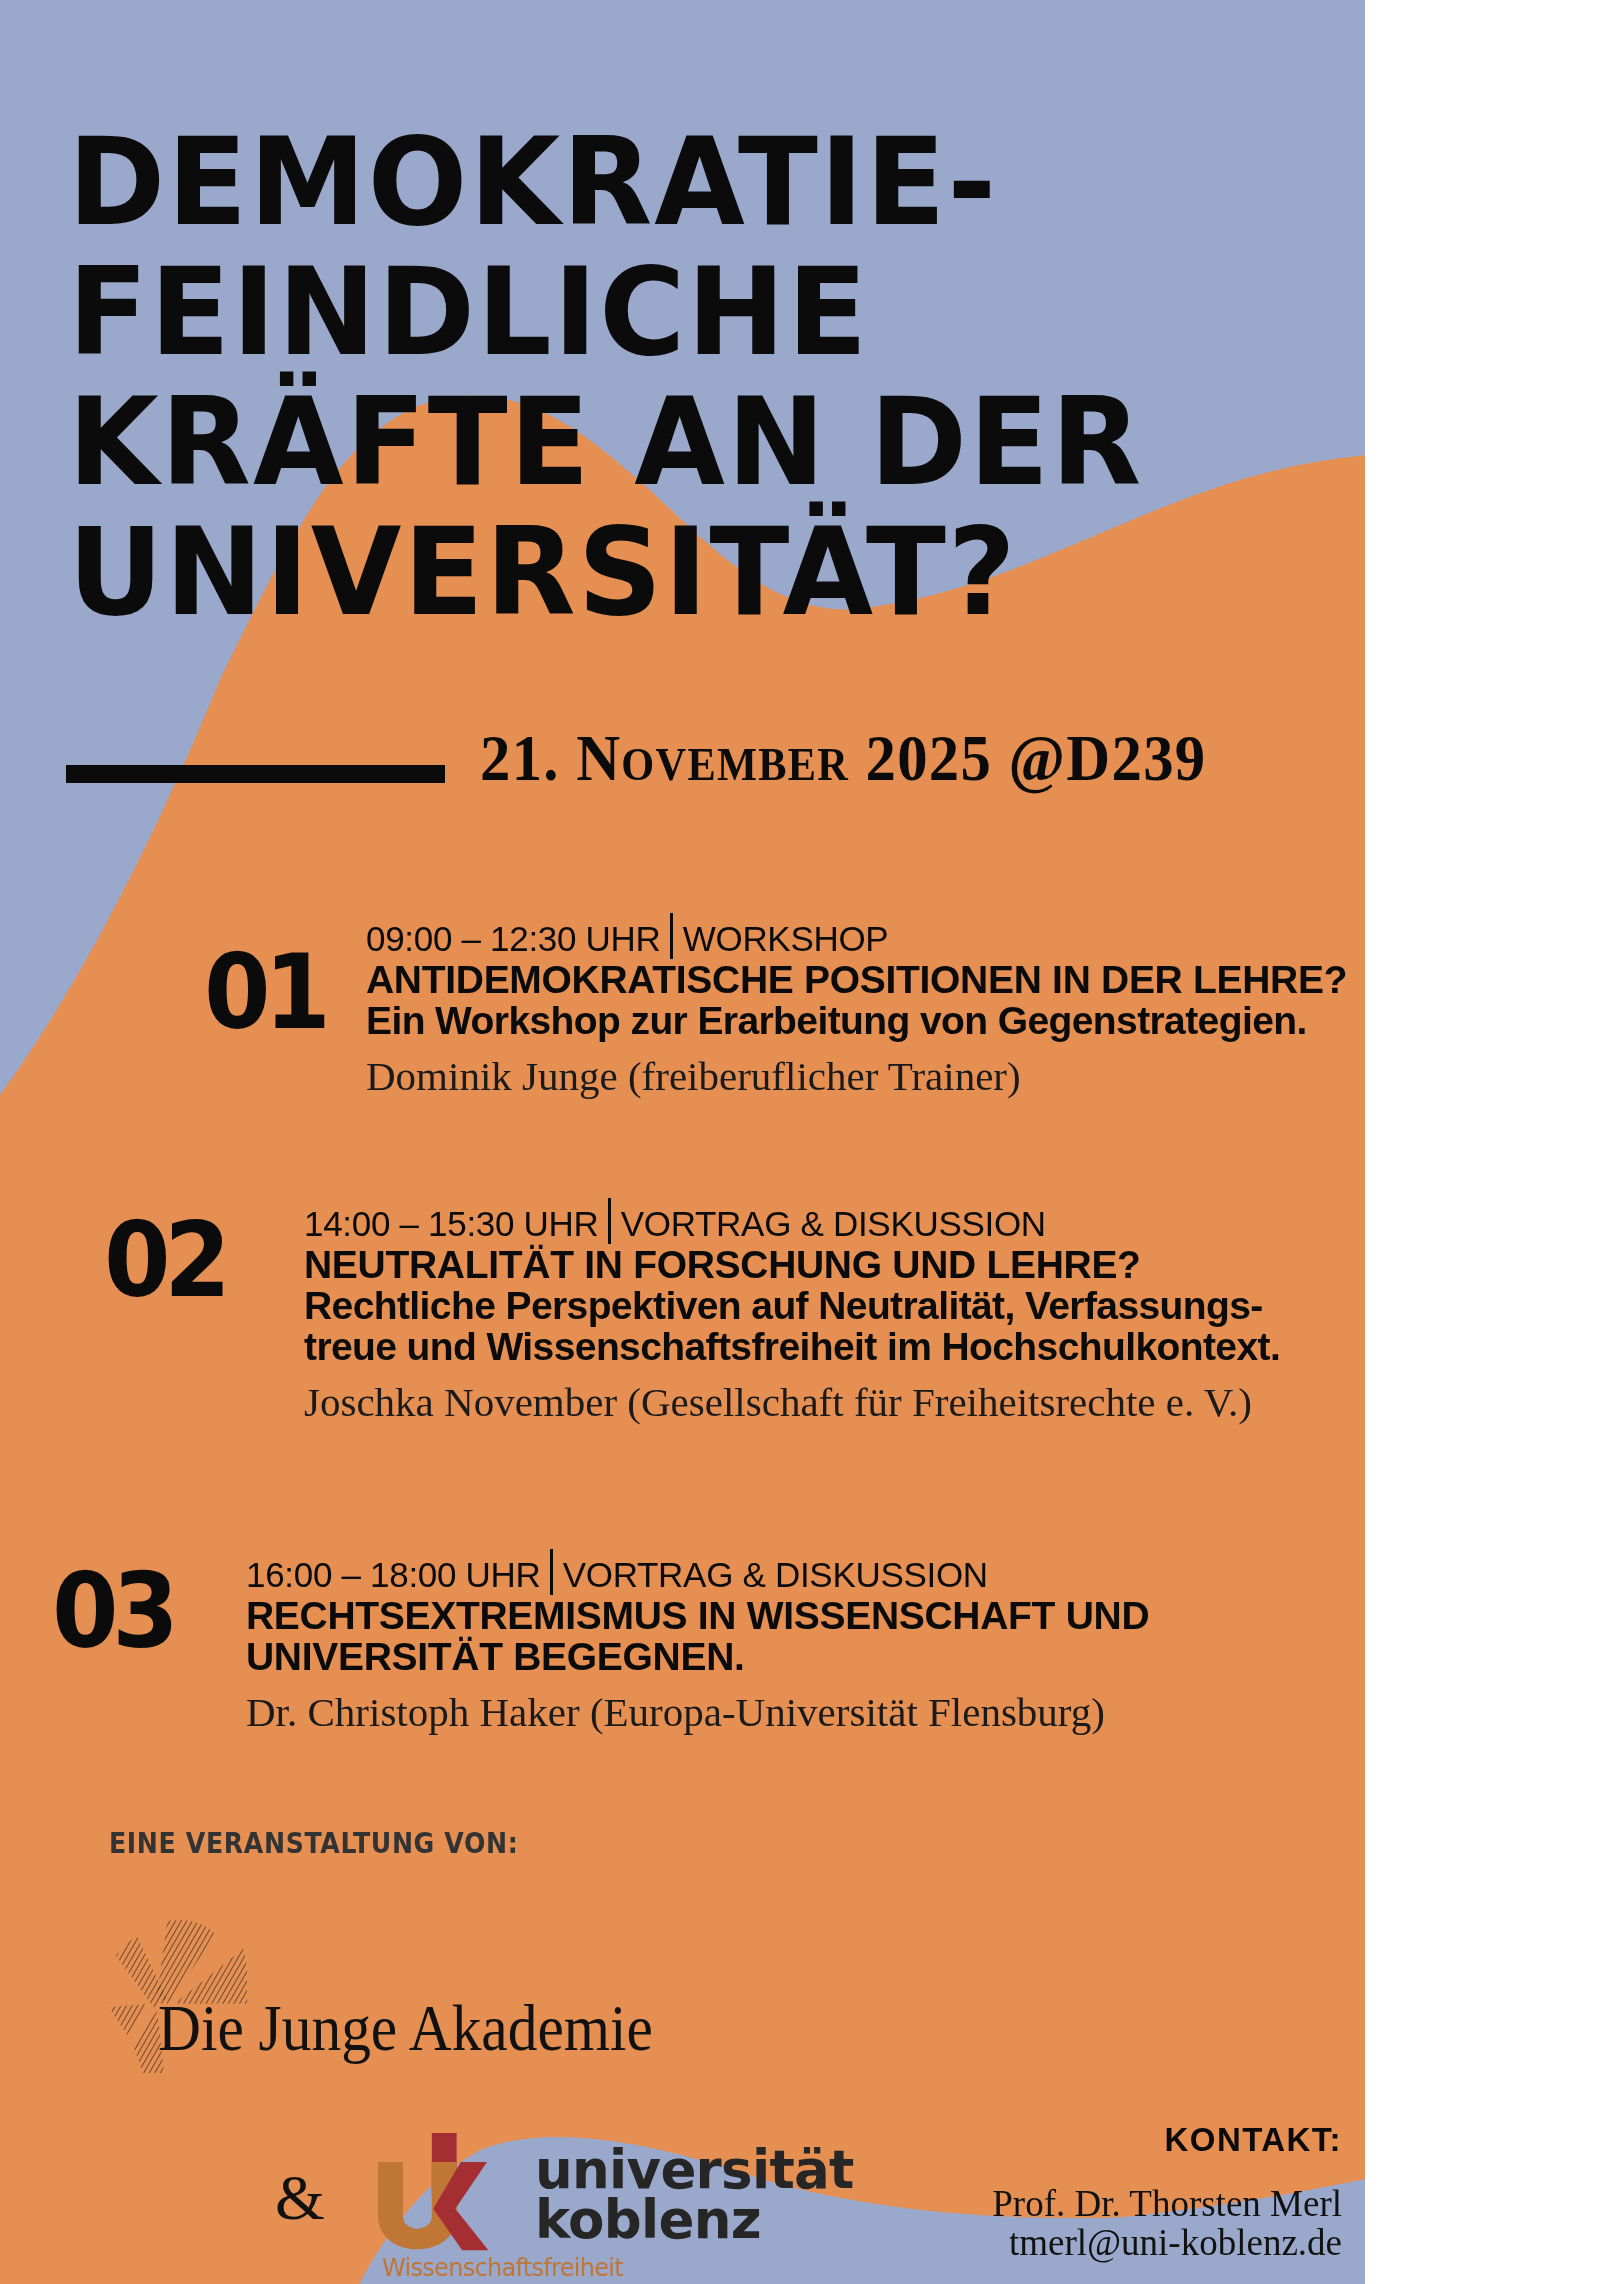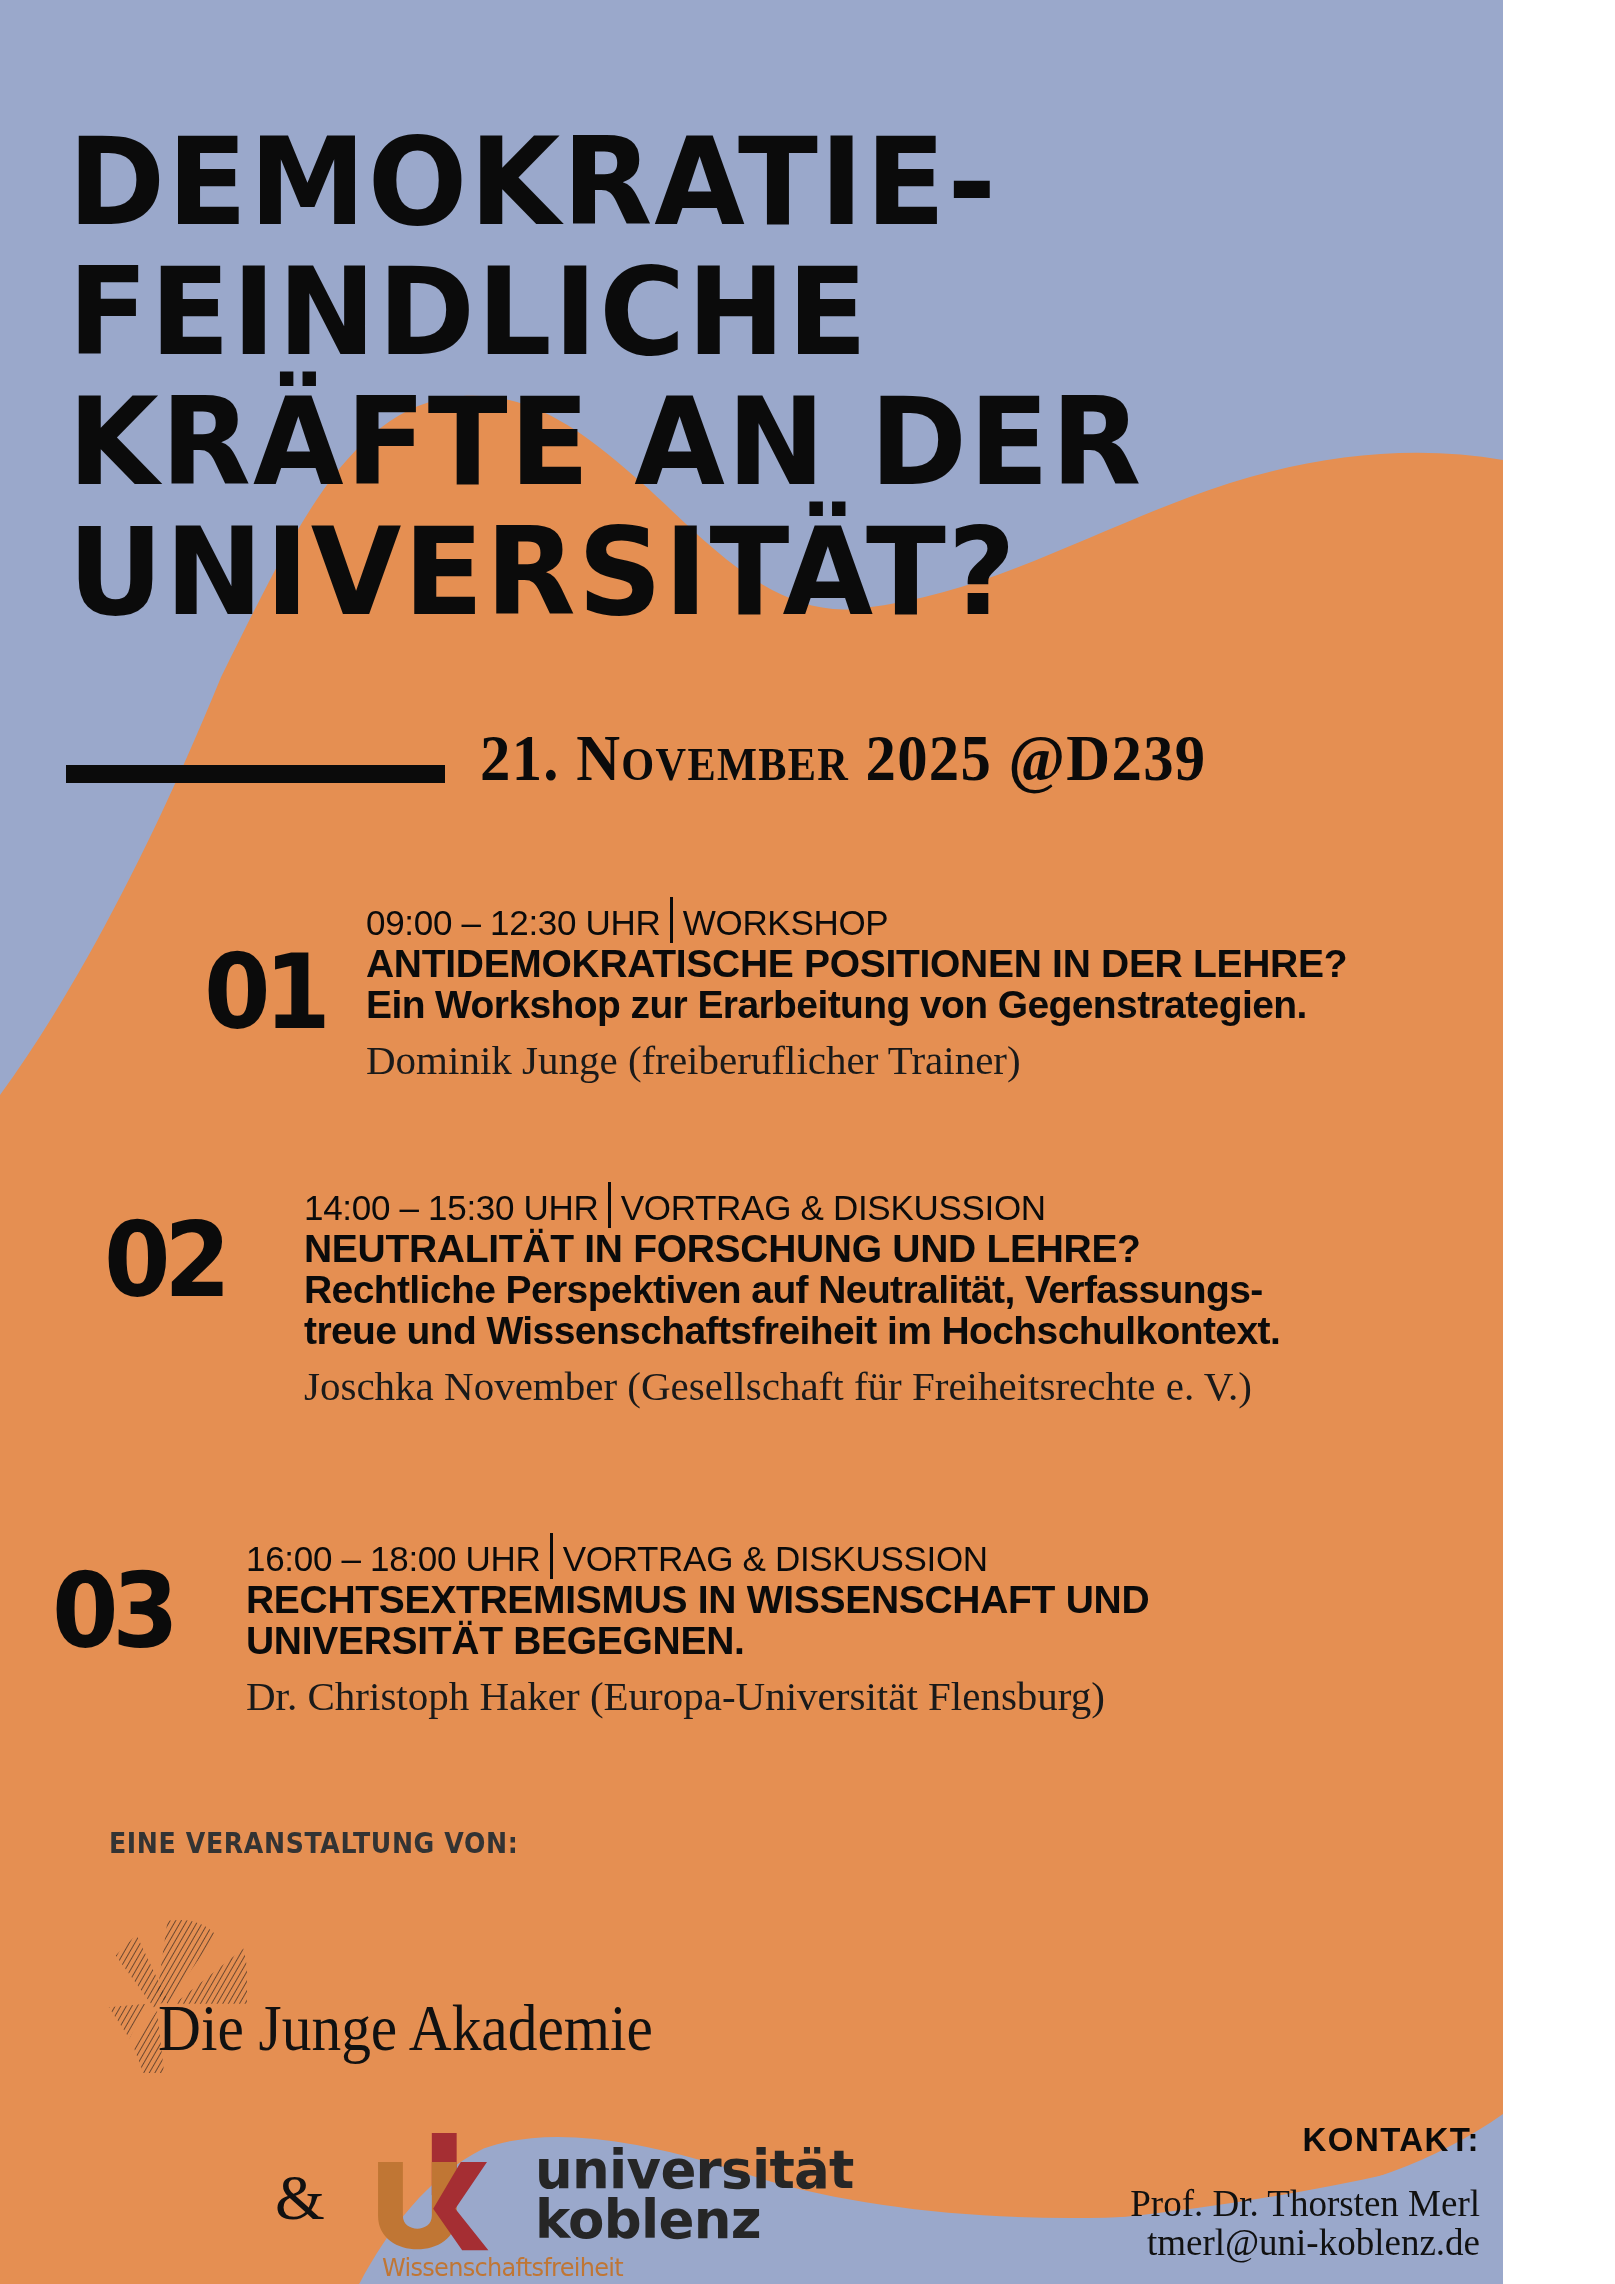--- a/index.html
+++ b/index.html
@@ -1,18 +1,18 @@
 <!DOCTYPE html>
 <html style="font-size:11px"><head>
 <meta charset="utf-8">
 <style>
   html, body { margin: 0; padding: 0; }
   body { width: 1616px; height: 2284px; overflow: hidden; }
   .poster {
-    position: relative; width: 1503px; height: 2284px;
+    position: relative; width: 1365px; height: 2284px;
     background: #9AA8CB; overflow: hidden;
     font-family: "Liberation Sans", sans-serif; color: #0b0b0b;
   }
   .bg { position: absolute; left: 0; top: 0; width: 1616px; height: 2284px; }
   .abs { position: absolute; }
 
   .title {
     left: 68px; top: 117px; margin: 0;
     font-family: "DejaVu Sans", sans-serif; font-weight: bold;
     font-size: 122px; line-height: 130px; letter-spacing: 2.1px;
@@ -27,21 +27,21 @@
     font-size: 66px; font-variant: small-caps; letter-spacing: 1.4px; white-space: nowrap;
     transform: scaleX(0.92); transform-origin: left top;
   }
 
   .session { position: absolute; }
   .session .num {
     position: absolute; font-family: "DejaVu Sans", sans-serif; font-weight: bold;
     font-size: 104px; line-height: 104px; letter-spacing: -7px;
     transform: scaleX(0.92); transform-origin: left top;
   }
-  .session .body { position: absolute; white-space: nowrap; }
+  .session .body { position: absolute; white-space: nowrap; margin-top: 16px; }
   .meta {
     font-family: "Liberation Sans", sans-serif; font-size: 35px; line-height: 41px;
     display: flex; align-items: stretch; letter-spacing: -0.3px;
   }
   .meta .sep { width: 2.8px; background: #0b0b0b; margin: -5.5px 9.7px 0 9.7px; }
   .headline {
     font-family: "Liberation Sans", sans-serif; font-weight: bold;
     font-size: 39px; line-height: 41px; letter-spacing: -0.3px;
   }
   .sub {

